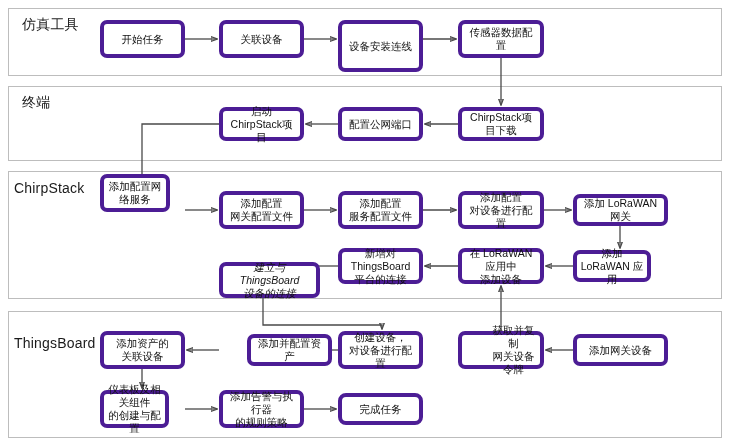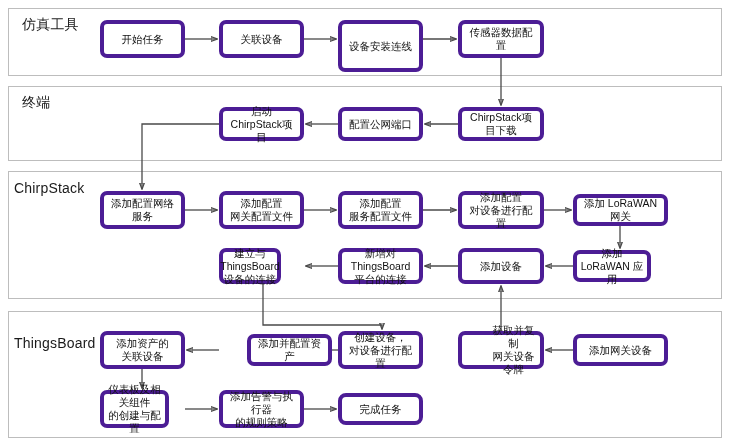--- a/index.html
+++ b/index.html
@@ -92,21 +92,21 @@
       <div>
         <span>配置公网端口</span>
       </div>
     </div>
   <div class="node" style="left: 219px; top: 107px; width: 85px; height: 34px;">
       <div>
         <span>启动ChirpStack项目</span>
       </div>
     </div>
 
-  <div class="node" style="left: 100px; top: 191px; width: 85px; height: 38px;">
+  <div class="node" style="left: 100px; top: 174px; width: 70px; height: 38px;">
       <div>
         <span>添加配置网络服务</span>
       </div>
     </div>
   <div class="node" style="left: 219px; top: 191px; width: 85px; height: 38px;">
       <div>
         <span>添加配置</span>
         <span>网关配置文件</span>
       </div>
     </div>
@@ -127,30 +127,31 @@
         <span>添加 LoRaWAN 网关</span>
       </div>
     </div>
   <div class="node" style="left: 573px; top: 250px; width: 78px; height: 32px;">
       <div>
         <span>添加 LoRaWAN 应用</span>
       </div>
     </div>
   <div class="node" style="left: 458px; top: 248px; width: 86px; height: 36px;">
       <div>
+        <span>在 LoRaWAN 应用中</span>
         <span>添加设备</span>
       </div>
     </div>
   <div class="node" style="left: 338px; top: 248px; width: 85px; height: 36px;">
       <div>
         <span>新增对ThingsBoard</span>
         <span>平台的连接</span>
       </div>
     </div>
-  <div class="node" style="left: 219px; top: 248px; width: 62px; height: 36px;">
+  <div class="node" style="left: 219px; top: 262px; width: 101px; height: 36px; font-style: italic;">
       <div>
         <span>建立与ThingsBoard</span>
         <span>设备的连接</span>
       </div>
     </div>
 
   <div class="node" style="left: 573px; top: 334px; width: 95px; height: 32px;">
       <div>
         <span>添加网关设备</span>
       </div>

